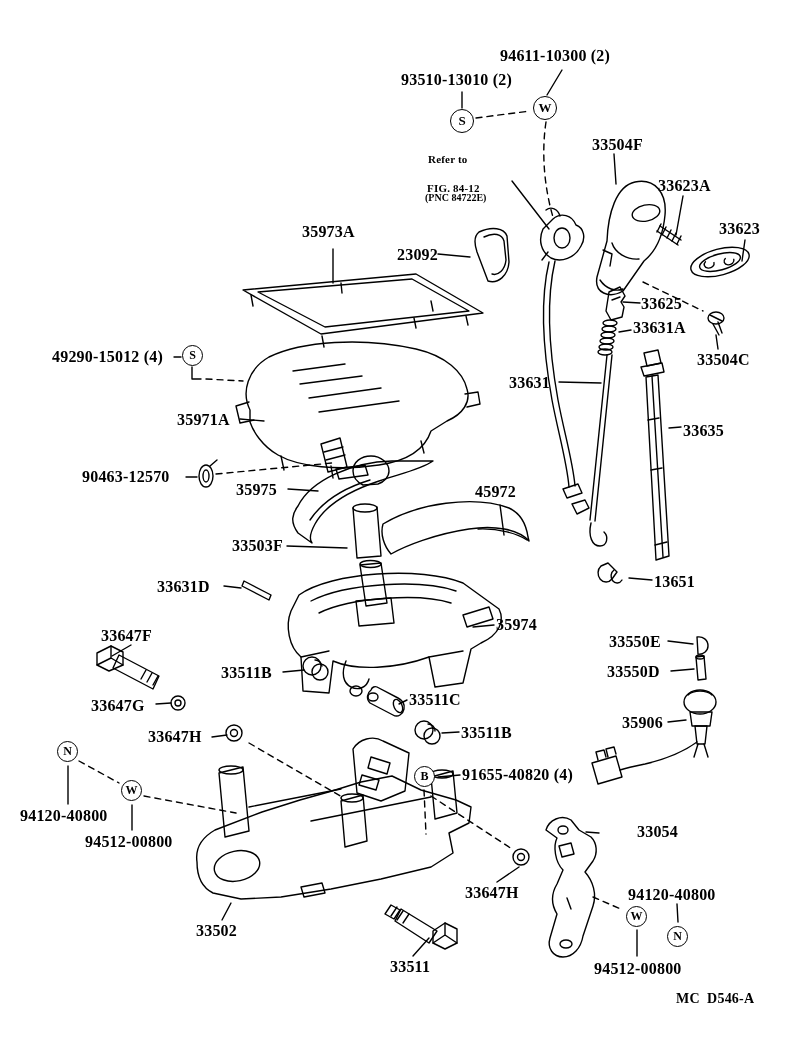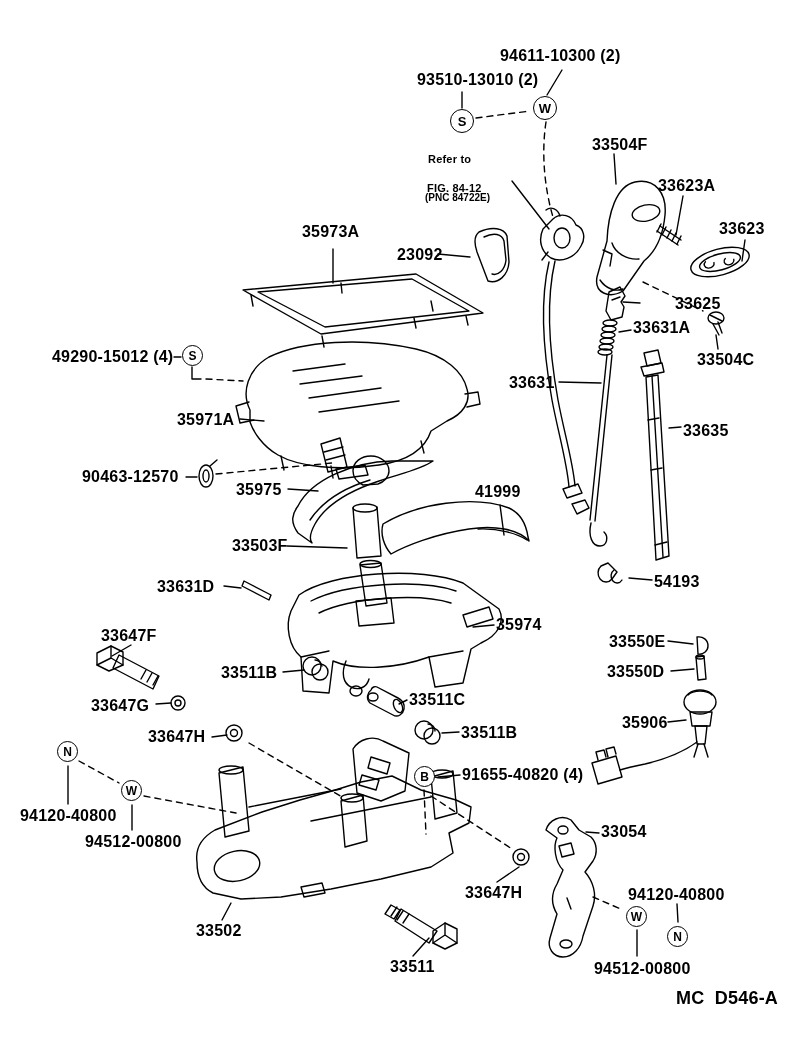--- a/index.html
+++ b/index.html
@@ -1,23 +1,23 @@
 <!DOCTYPE html>
 <html><head>
 <meta charset="utf-8">
 <style>
   html,body{margin:0;padding:0;background:#fff;}
   #stage{position:relative;width:800px;height:1046px;background:#ffffff;overflow:hidden;
-         font-family:Liberation Sans, sans-serif;}
+         font-family:Liberation Serif, serif;}
   #art{position:absolute;left:0;top:0;width:800px;height:1046px;}
   .lbl{position:absolute;font-weight:700;font-size:16px;line-height:17px;color:#000;
        white-space:nowrap;letter-spacing:0.2px;}
   .lbl.note{font-size:11px;}
   .lbl.tiny{font-size:10px;letter-spacing:0;}
-  .lbl.footer{font-size:18px;white-space:pre;text-align:center;}
+  .lbl.footer{font-size:14px;white-space:pre;text-align:center;}
   .sym{position:absolute;box-sizing:border-box;border:1.8px solid #000;border-radius:50%;
        background:#fff;display:flex;align-items:center;justify-content:center;
        font-weight:700;font-size:13px;color:#000;width:24px;height:24px;}
   .sym.sm{width:21px;height:21px;font-size:12px;}
 </style>
 </head>
 <body>
 
 <div id="stage">
 
@@ -302,58 +302,58 @@
     <g>
       <path d="M433,931 L445,923 L457,929 L457,943 L445,949 L433,943 Z"></path>
       <path d="M445,923 L445,935 L457,943 M445,935 L433,943"></path>
       <path d="M401,909 L437,931 L429,943 L395,921 Z"></path>
       <path d="M397,907 l-6,9 M403,911 l-6,9 M409,914 l-6,9"></path>
       <path d="M391,905 l9,5 l-6,9 l-9,-5 Z"></path>
     </g>
   </svg>
 
   <div class="lbl" style="left:500px;top:47px">94611-10300 (2)</div>
-  <div class="lbl" style="left:417px;top:71px">93510-13010 (2)</div>
+  <div class="lbl" style="left:401px;top:71px">93510-13010 (2)</div>
   <div class="lbl" style="left:592px;top:136px">33504F</div>
 
   <div class="lbl note" style="left:428px;top:151px">Refer to</div>
   <div class="lbl note" style="left:427px;top:180px">FIG. 84-12</div>
   <div class="lbl tiny" style="left:425px;top:189px">(PNC 84722E)</div>
 
   <div class="lbl" style="left:658px;top:177px">33623A</div>
   <div class="lbl" style="left:719px;top:220px">33623</div>
   <div class="lbl" style="left:302px;top:223px">35973A</div>
   <div class="lbl" style="left:397px;top:246px">23092</div>
-  <div class="lbl" style="left:675px;top:295px">33625</div>
+  <div class="lbl" style="left:641px;top:295px">33625</div>
   <div class="lbl" style="left:633px;top:319px">33631A</div>
   <div class="lbl" style="left:52px;top:348px">49290-15012 (4)</div>
   <div class="lbl" style="left:697px;top:351px">33504C</div>
   <div class="lbl" style="left:509px;top:374px">33631</div>
   <div class="lbl" style="left:177px;top:411px">35971A</div>
   <div class="lbl" style="left:683px;top:422px">33635</div>
   <div class="lbl" style="left:82px;top:468px">90463-12570</div>
   <div class="lbl" style="left:236px;top:481px">35975</div>
-  <div class="lbl" style="left:475px;top:483px">41999</div>
+  <div class="lbl" style="left:475px;top:483px">45972</div>
   <div class="lbl" style="left:232px;top:537px">33503F</div>
   <div class="lbl" style="left:157px;top:578px">33631D</div>
-  <div class="lbl" style="left:654px;top:573px">54193</div>
+  <div class="lbl" style="left:654px;top:573px">13651</div>
   <div class="lbl" style="left:101px;top:627px">33647F</div>
   <div class="lbl" style="left:496px;top:616px">35974</div>
   <div class="lbl" style="left:609px;top:633px">33550E</div>
   <div class="lbl" style="left:221px;top:664px">33511B</div>
   <div class="lbl" style="left:607px;top:663px">33550D</div>
   <div class="lbl" style="left:91px;top:697px">33647G</div>
   <div class="lbl" style="left:409px;top:691px">33511C</div>
   <div class="lbl" style="left:622px;top:714px">35906</div>
   <div class="lbl" style="left:148px;top:728px">33647H</div>
   <div class="lbl" style="left:461px;top:724px">33511B</div>
   <div class="lbl" style="left:462px;top:766px">91655-40820 (4)</div>
   <div class="lbl" style="left:20px;top:807px">94120-40800</div>
   <div class="lbl" style="left:85px;top:833px">94512-00800</div>
-  <div class="lbl" style="left:601px;top:823px">33054</div>
+  <div class="lbl" style="left:637px;top:823px">33054</div>
   <div class="lbl" style="left:465px;top:884px">33647H</div>
   <div class="lbl" style="left:628px;top:886px">94120-40800</div>
   <div class="lbl" style="left:196px;top:922px">33502</div>
   <div class="lbl" style="left:390px;top:958px">33511</div>
   <div class="lbl" style="left:594px;top:960px">94512-00800</div>
 
   <div class="lbl footer" style="left:676px;top:990px">MC  D546-A</div>
 
   <div class="sym" style="left:450px;top:109px">S</div>
   <div class="sym" style="left:533px;top:96px">W</div>

